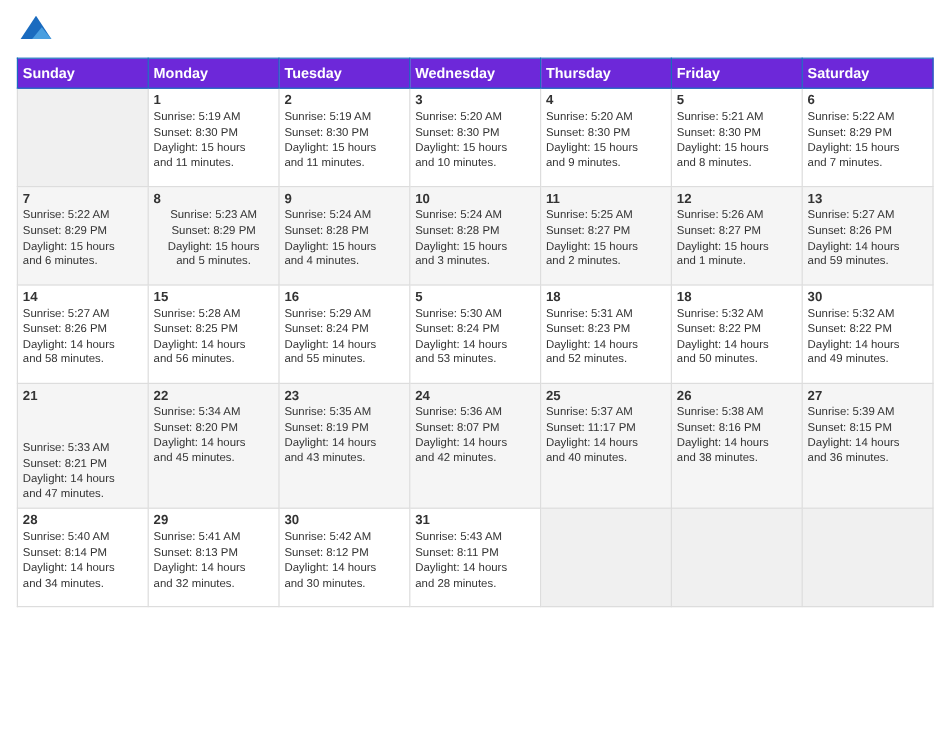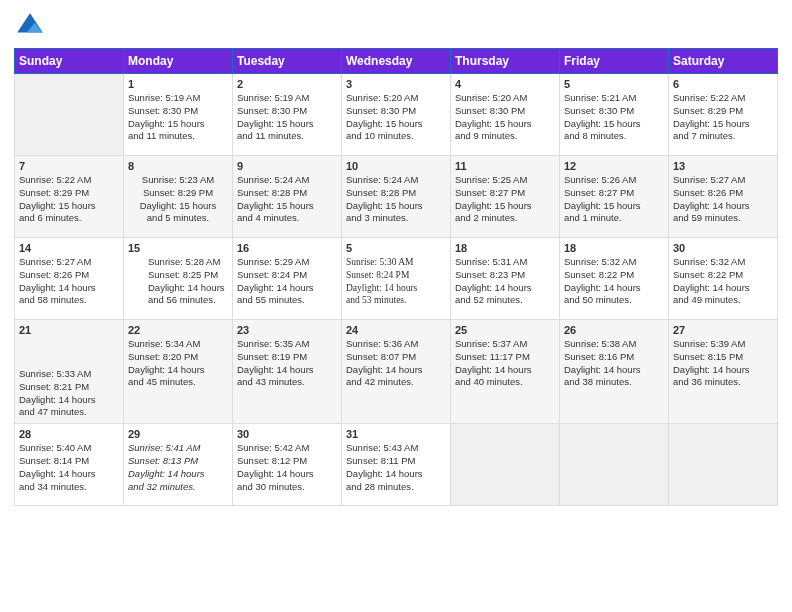--- a/index.html
+++ b/index.html
@@ -235,35 +235,35 @@
         <tr>
           <td>
             <span class="day-num">14</span>
             <div class="day-info" style="white-space: pre-line;">Sunrise: 5:27 AM
 Sunset: 8:26 PM
 Daylight: 14 hours
 and 58 minutes.</div>
           </td>
           <td>
             <span class="day-num">15</span>
-            <div class="day-info" style="white-space: pre-line; margin-left: 20px;">Sunrise: 5:28 AM
+            <div class="day-info" style="white-space: pre-line;">Sunrise: 5:28 AM
 Sunset: 8:25 PM
 Daylight: 14 hours
 and 56 minutes.</div>
           </td>
           <td>
             <span class="day-num">16</span>
             <div class="day-info" style="white-space: pre-line;">Sunrise: 5:29 AM
 Sunset: 8:24 PM
 Daylight: 14 hours
 and 55 minutes.</div>
           </td>
           <td>
             <span class="day-num">5</span>
-            <div class="day-info" style="white-space: pre-line; font-family: Liberation Serif, serif;">Sunrise: 5:30 AM
+            <div class="day-info" style="white-space: pre-line;">Sunrise: 5:30 AM
 Sunset: 8:24 PM
 Daylight: 14 hours
 and 53 minutes.</div>
           </td>
           <td>
             <span class="day-num">18</span>
             <div class="day-info" style="white-space: pre-line;">Sunrise: 5:31 AM
 Sunset: 8:23 PM
 Daylight: 14 hours
 and 52 minutes.</div>
@@ -337,21 +337,21 @@
         <tr>
           <td>
             <span class="day-num">28</span>
             <div class="day-info" style="white-space: pre-line;">Sunrise: 5:40 AM
 Sunset: 8:14 PM
 Daylight: 14 hours
 and 34 minutes.</div>
           </td>
           <td>
             <span class="day-num">29</span>
-            <div class="day-info" style="white-space: pre-line; font-style: italic;">Sunrise: 5:41 AM
+            <div class="day-info" style="white-space: pre-line;">Sunrise: 5:41 AM
 Sunset: 8:13 PM
 Daylight: 14 hours
 and 32 minutes.</div>
           </td>
           <td>
             <span class="day-num">30</span>
             <div class="day-info" style="white-space: pre-line;">Sunrise: 5:42 AM
 Sunset: 8:12 PM
 Daylight: 14 hours
 and 30 minutes.</div>

